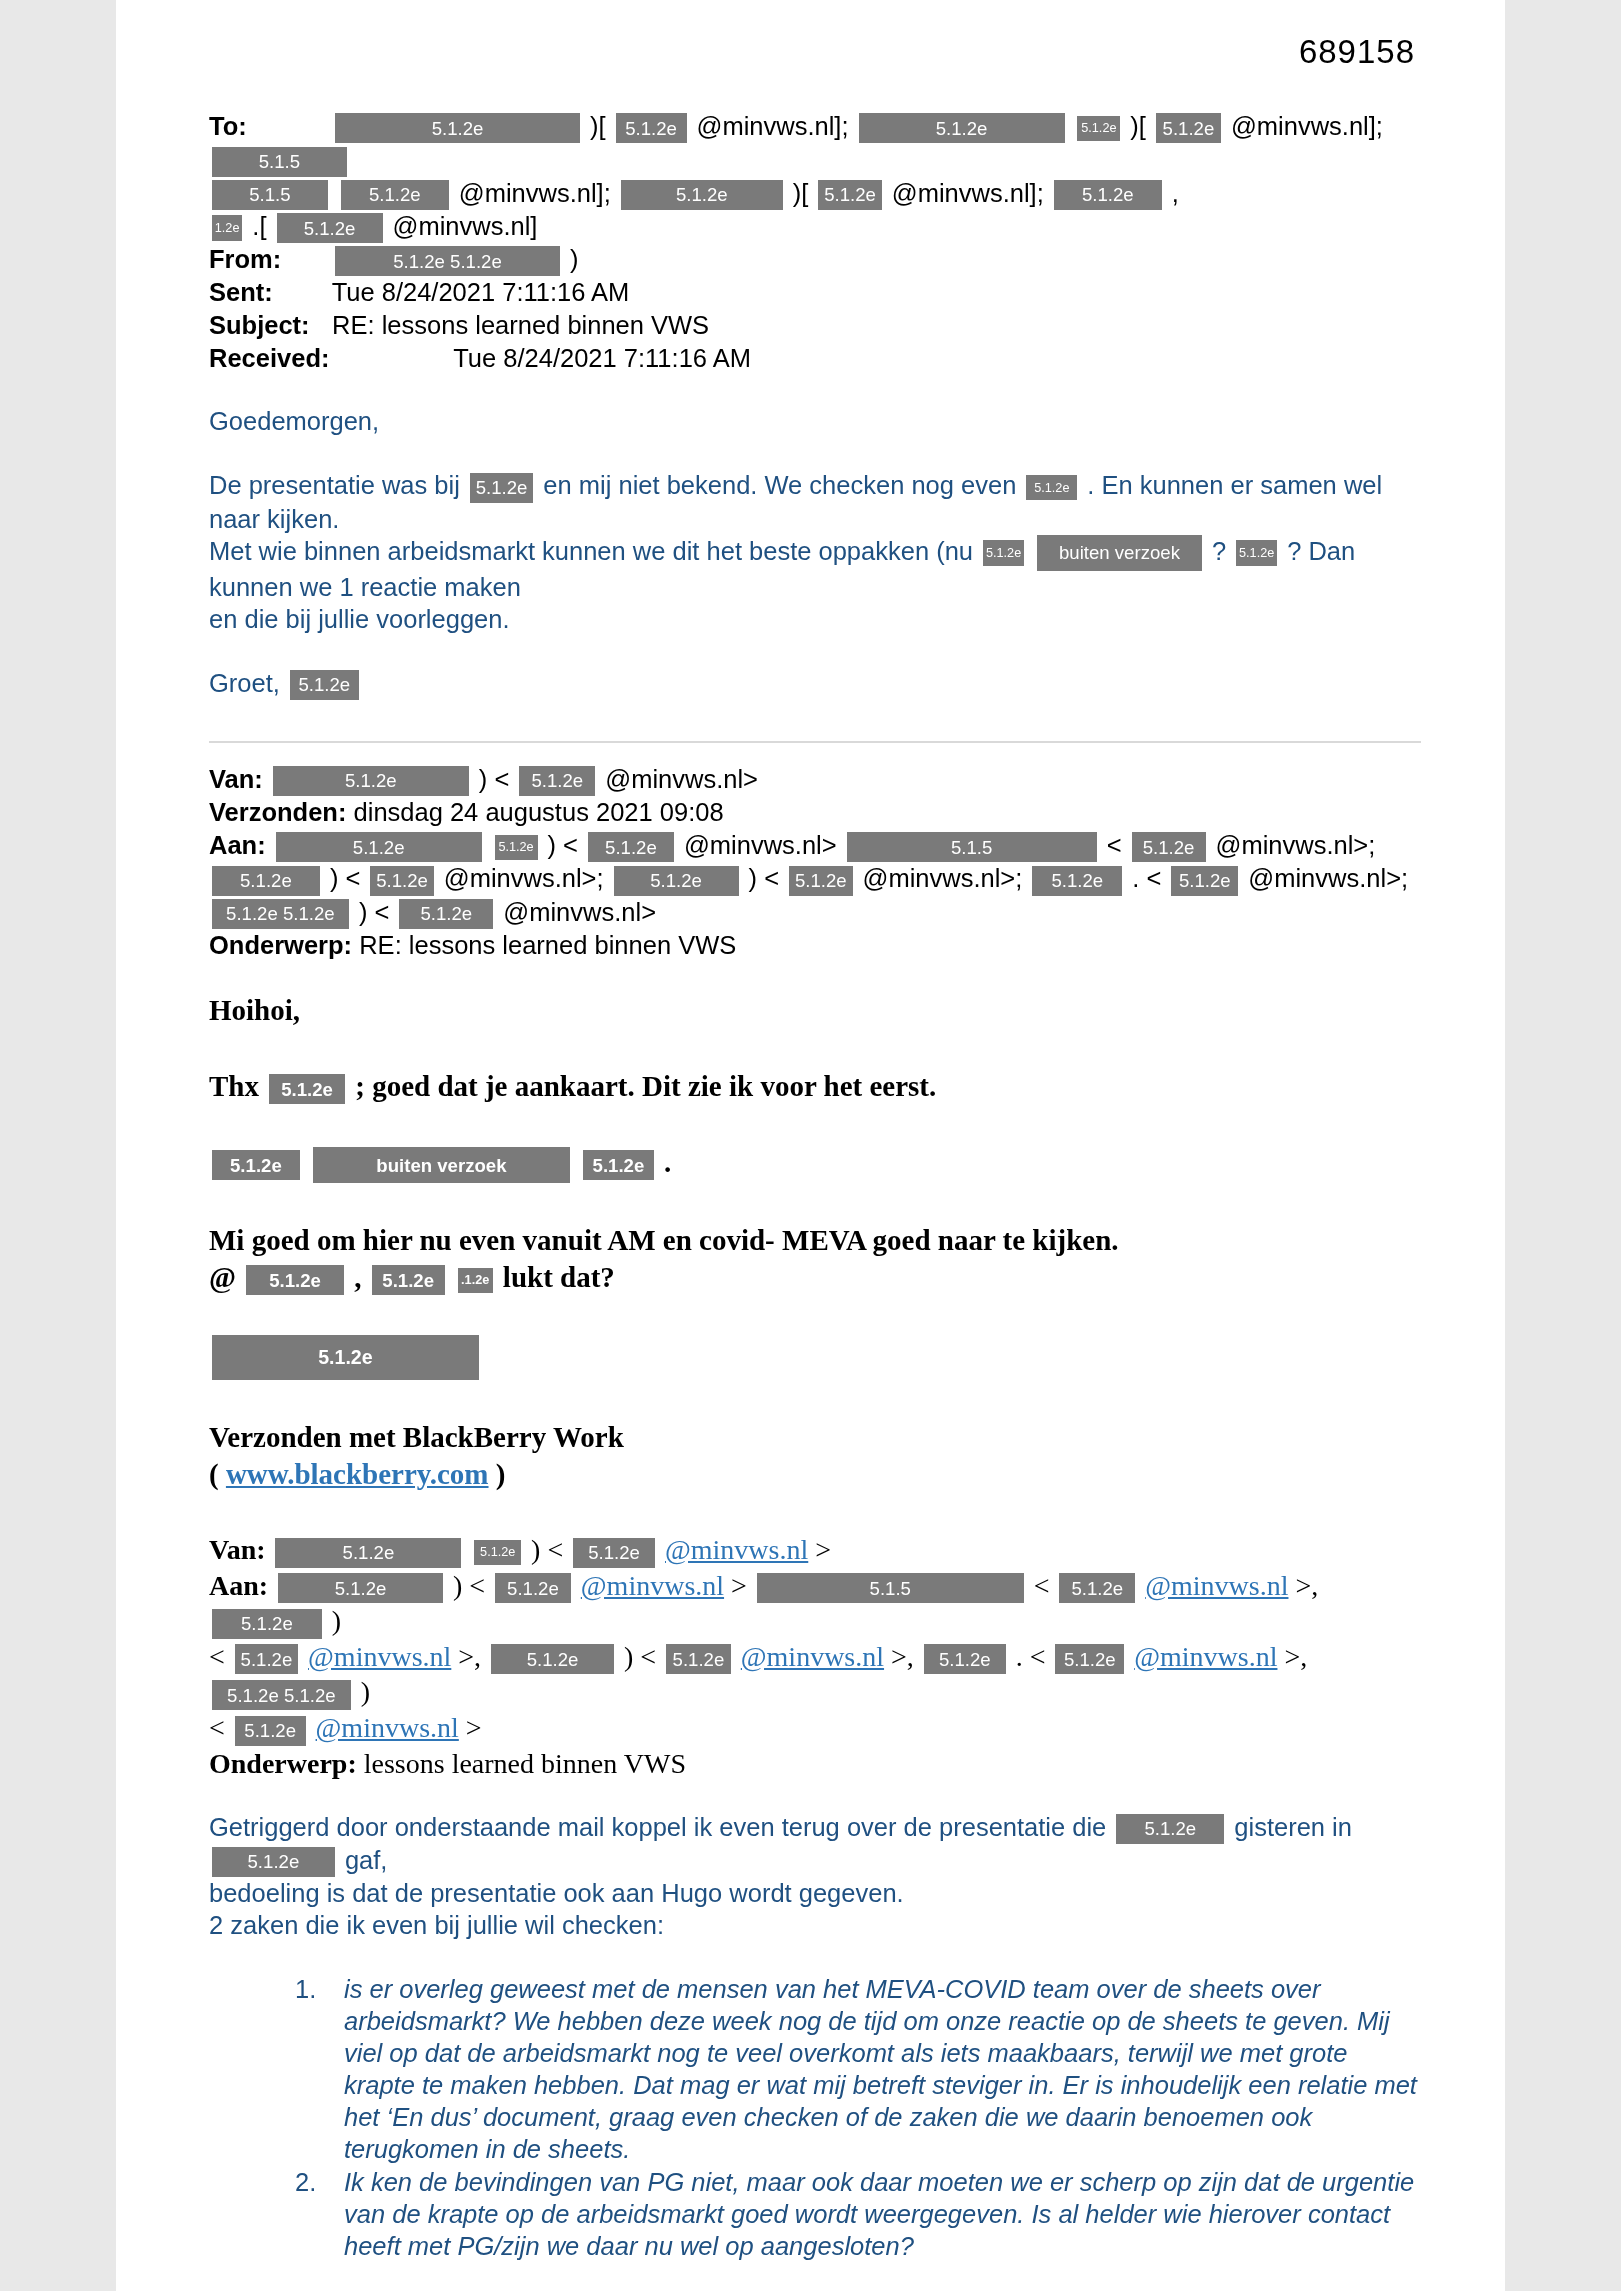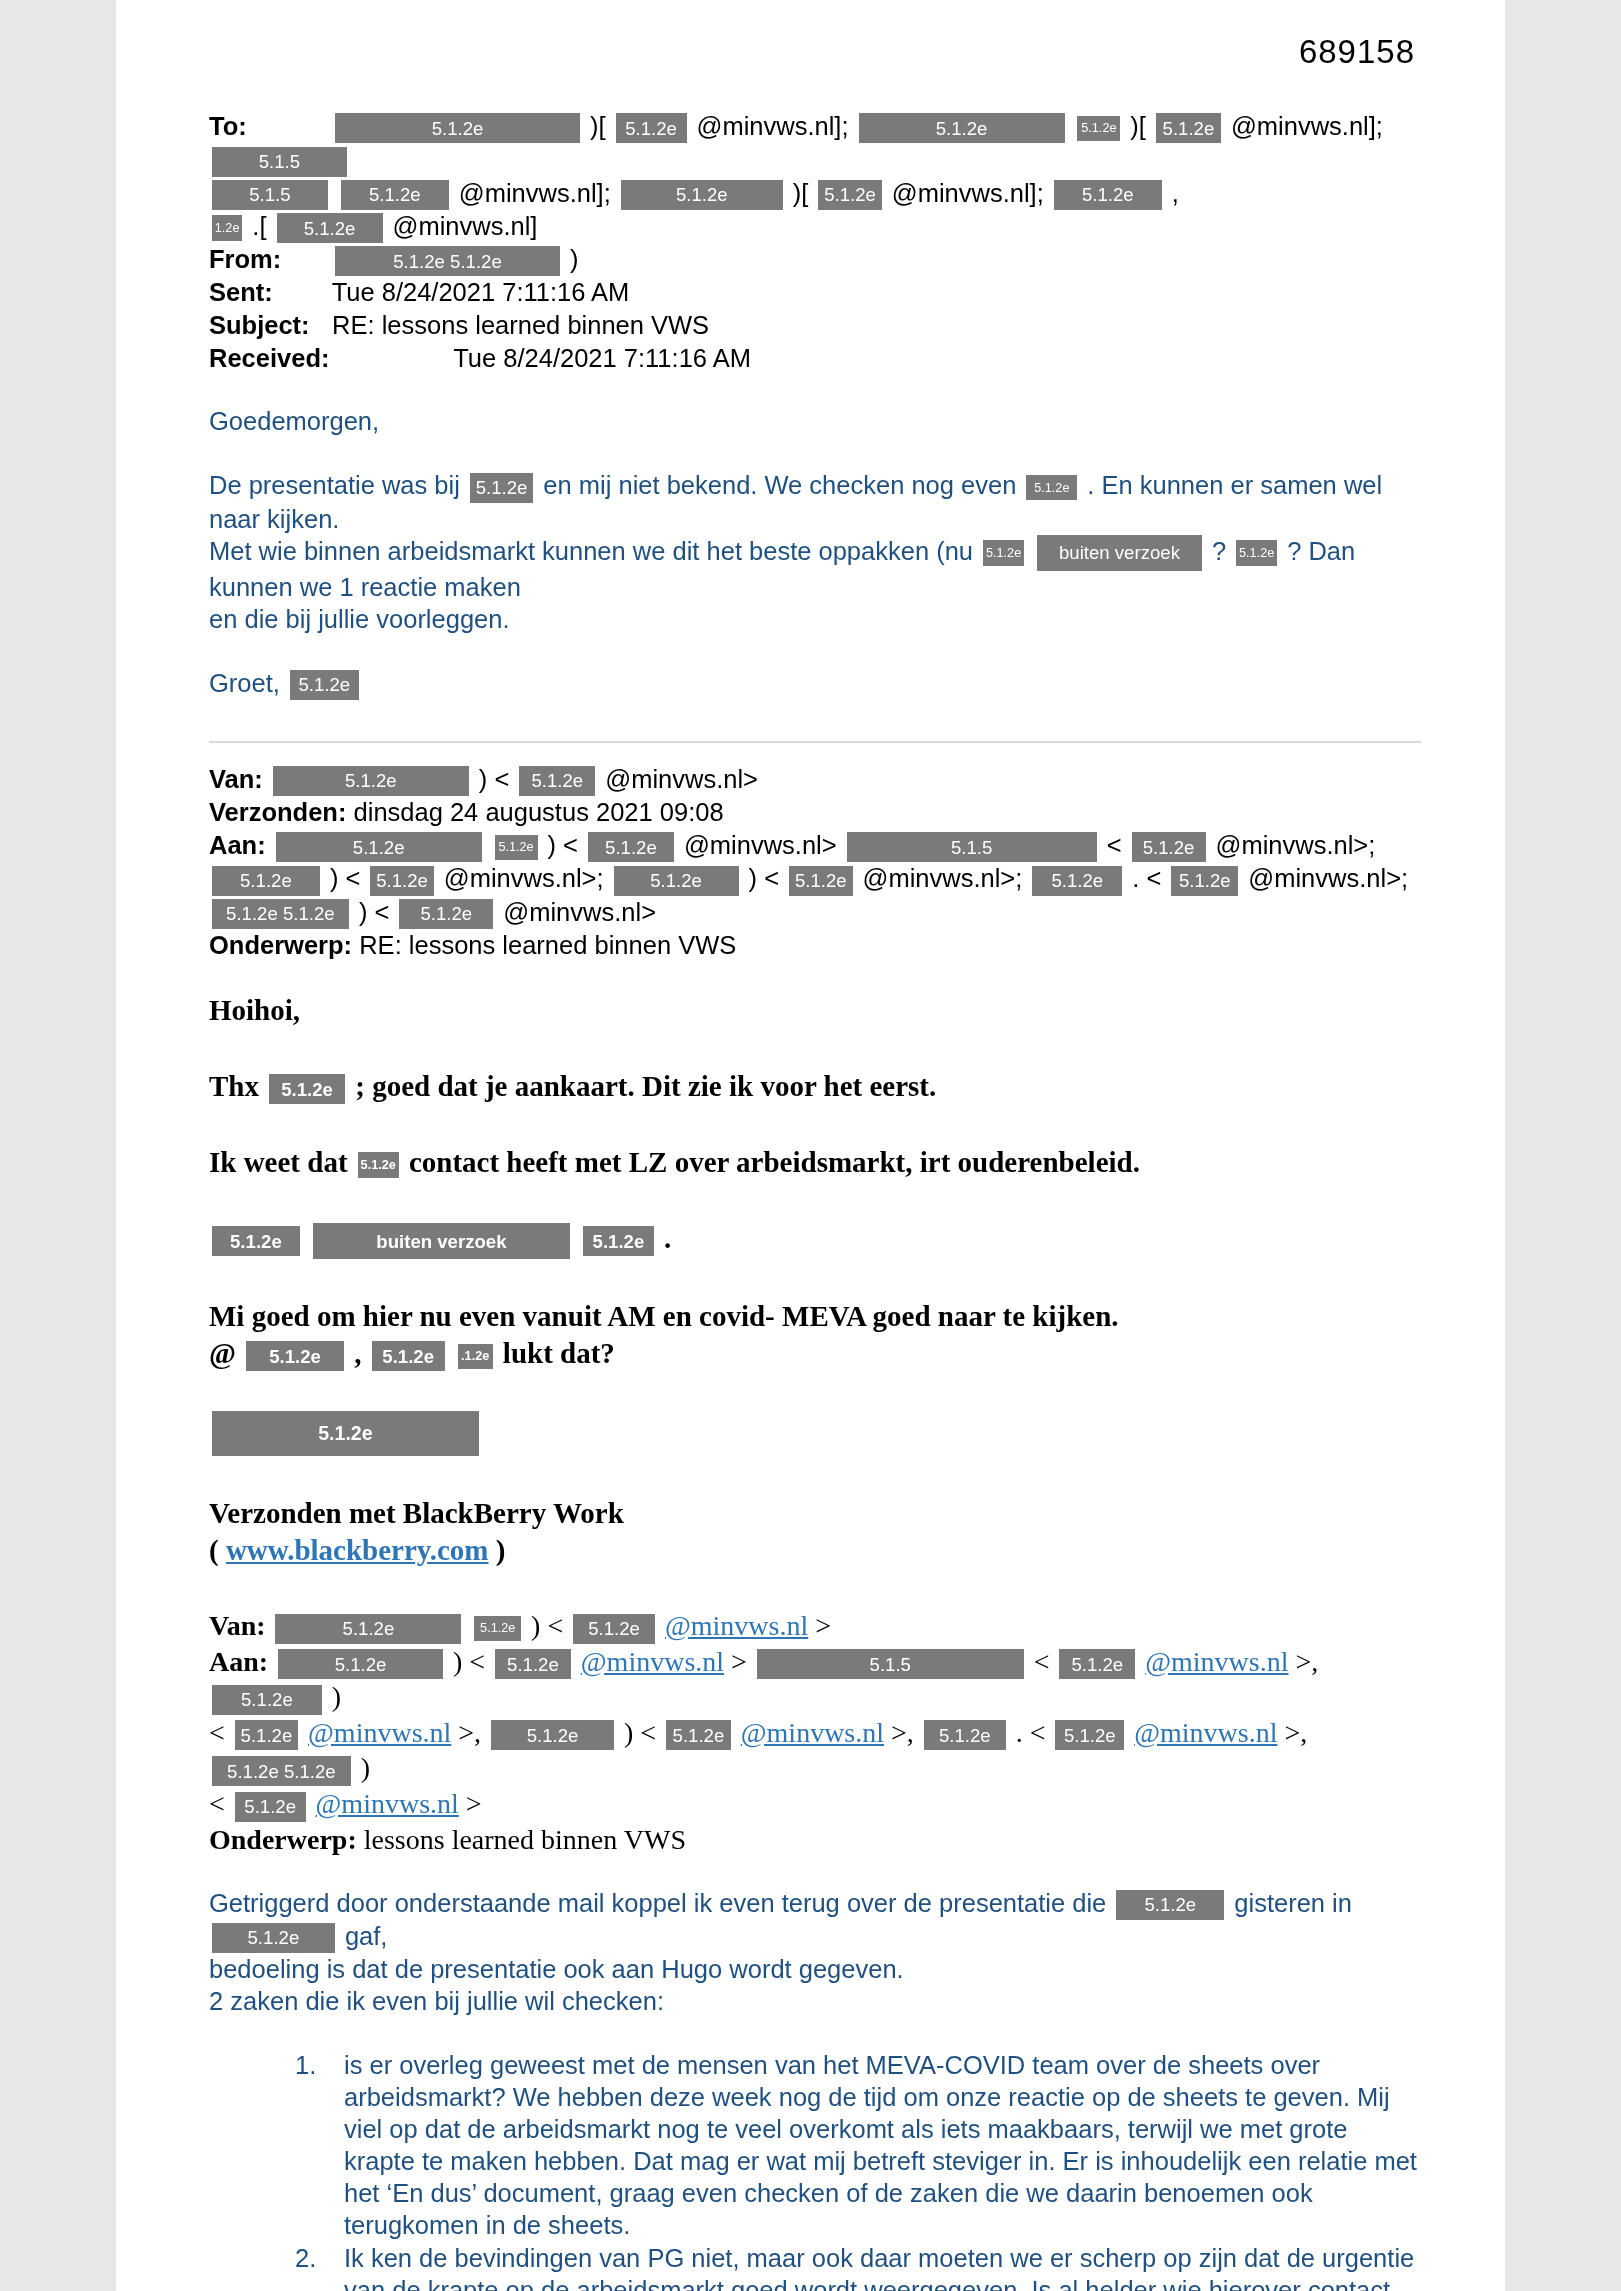--- a/index.html
+++ b/index.html
@@ -31,21 +31,21 @@
   .serif-black .para{margin-bottom:39px;}
 
   a.lnk{color:#2e75b6;text-decoration:underline;cursor:pointer;}
 
   .divider{border:none;border-top:2.9px solid #d9d9d9;margin:41px 0 19.6px 0;}
 
   
   .sec-list{color:#1f5081;font-size:25.5px;line-height:32px;margin:0 0 0 86px;}
   .list-item{display:flex;margin-bottom:1px;}
   .num{flex:none;width:49px;}
-  .itemtext{flex:1;}
+  .itemtext{flex:1;font-style:italic;}
 
   .sp{display:inline-block;height:1px;}
 </style>
 </head>
 <body>
 
 <div class="page">
   <div class="doc-number">689158</div>
   <div class="flow">
       <div class="sec-fields sans">
@@ -63,21 +63,20 @@
       <hr class="divider">
       <div class="sec-fields sans">
         <div class="fieldrow"><span class="lbl">Van:</span> <span class="rd" style="min-width: 196px;">5.1.2e</span> <span>) &lt;</span> <span class="rd" style="min-width: 76px;">5.1.2e</span> <span>@minvws.nl&gt;</span></div>
         <div class="fieldrow"><span class="lbl">Verzonden:</span> <span>dinsdag 24 augustus 2021 09:08</span></div>
         <div class="fieldrow"><span class="lbl">Aan:</span> <span class="rd" style="min-width: 206px;">5.1.2e</span> <span class="rd rd-sm" style="min-width: 43px;">5.1.2e</span> <span>) &lt;</span> <span class="rd" style="min-width: 86px;">5.1.2e</span> <span>@minvws.nl&gt;</span> <span class="rd" style="min-width: 250px;">5.1.5</span> <span>&lt;</span> <span class="rd" style="min-width: 74px;">5.1.2e</span> <span>@minvws.nl&gt;;</span><br><span class="rd" style="min-width: 108px;">5.1.2e</span> <span>) &lt;</span> <span class="rd" style="min-width: 57px;">5.1.2e</span> <span>@minvws.nl&gt;;</span> <span class="rd" style="min-width: 125px;">5.1.2e</span> <span>) &lt;</span> <span class="rd" style="min-width: 61px;">5.1.2e</span> <span>@minvws.nl&gt;;</span> <span class="rd" style="min-width: 90px;">5.1.2e</span> <span>. &lt;</span> <span class="rd" style="min-width: 67px;">5.1.2e</span> <span>@minvws.nl&gt;;</span><br><span class="rd" style="min-width: 137px;">5.1.2e  5.1.2e</span> <span>) &lt;</span> <span class="rd" style="min-width: 94px;">5.1.2e</span> <span>@minvws.nl&gt;</span></div>
         <div class="fieldrow"><span class="lbl">Onderwerp:</span> <span>RE: lessons learned binnen VWS</span></div>
       </div>
       <div class="sec-paras serif-black">
         <p class="para"><span>Hoihoi,</span></p>
         <p class="para"><span>Thx</span> <span class="rd" style="min-width: 76px;">5.1.2e</span> <span>; goed dat je aankaart. Dit zie ik voor het eerst.</span></p>
-        <p class="para"><span>Ik weet dat</span> <span class="rd rd-sm" style="min-width: 33px;">5.1.2e</span> <span>contact heeft met LZ over arbeidsmarkt, irt ouderenbeleid.</span></p>
         <p class="para"><span class="rd" style="min-width: 88px;">5.1.2e</span> <span class="rd rd-bv" style="min-width: 257px;">buiten verzoek</span> <span class="rd" style="min-width: 71px;">5.1.2e</span> <span>.</span></p>
         <p class="para"><span>Mi goed om hier nu even vanuit AM en covid- MEVA goed naar te kijken.</span><br><span>@</span> <span class="rd" style="min-width: 98px;">5.1.2e</span> <span>,</span> <span class="rd" style="min-width: 73px;">5.1.2e</span> <span class="rd rd-sm" style="min-width: 35px;">.1.2e</span> <span>lukt dat?</span></p>
         <p class="para"><span class="rd rd-tall" style="min-width: 267px;">5.1.2e</span></p>
         <p class="para"><span>Verzonden met BlackBerry Work</span><br><span>(</span> <a class="lnk" href="#">www.blackberry.com</a> <span>)</span></p>
       </div>
       <div class="sec-fields serif">
         <div class="fieldrow"><span class="lbl">Van:</span> <span class="rd" style="min-width: 186px;">5.1.2e</span> <span class="rd rd-sm" style="min-width: 47px;">5.1.2e</span> <span>) &lt;</span> <span class="rd" style="min-width: 82px;">5.1.2e</span> <a class="lnk" href="#">@minvws.nl</a> <span>&gt;</span></div>
         <div class="fieldrow"><span class="lbl">Aan:</span> <span class="rd" style="min-width: 165px;">5.1.2e</span> <span>) &lt;</span> <span class="rd" style="min-width: 76px;">5.1.2e</span> <a class="lnk" href="#">@minvws.nl</a> <span>&gt;</span> <span class="rd" style="min-width: 267px;">5.1.5</span> <span>&lt;</span> <span class="rd" style="min-width: 76px;">5.1.2e</span> <a class="lnk" href="#">@minvws.nl</a> <span>&gt;,</span> <span class="rd" style="min-width: 110px;">5.1.2e</span> <span>)</span><br><span>&lt;</span> <span class="rd" style="min-width: 61px;">5.1.2e</span> <a class="lnk" href="#">@minvws.nl</a> <span>&gt;,</span> <span class="rd" style="min-width: 123px;">5.1.2e</span> <span>) &lt;</span> <span class="rd" style="min-width: 65px;">5.1.2e</span> <a class="lnk" href="#">@minvws.nl</a> <span>&gt;,</span> <span class="rd" style="min-width: 82px;">5.1.2e</span> <span>. &lt;</span> <span class="rd" style="min-width: 69px;">5.1.2e</span> <a class="lnk" href="#">@minvws.nl</a> <span>&gt;,</span> <span class="rd" style="min-width: 139px;">5.1.2e  5.1.2e</span> <span>)</span><br><span>&lt;</span> <span class="rd" style="min-width: 71px;">5.1.2e</span> <a class="lnk" href="#">@minvws.nl</a> <span>&gt;</span></div>
         <div class="fieldrow"><span class="lbl">Onderwerp:</span> <span>lessons learned binnen VWS</span></div>
       </div>

